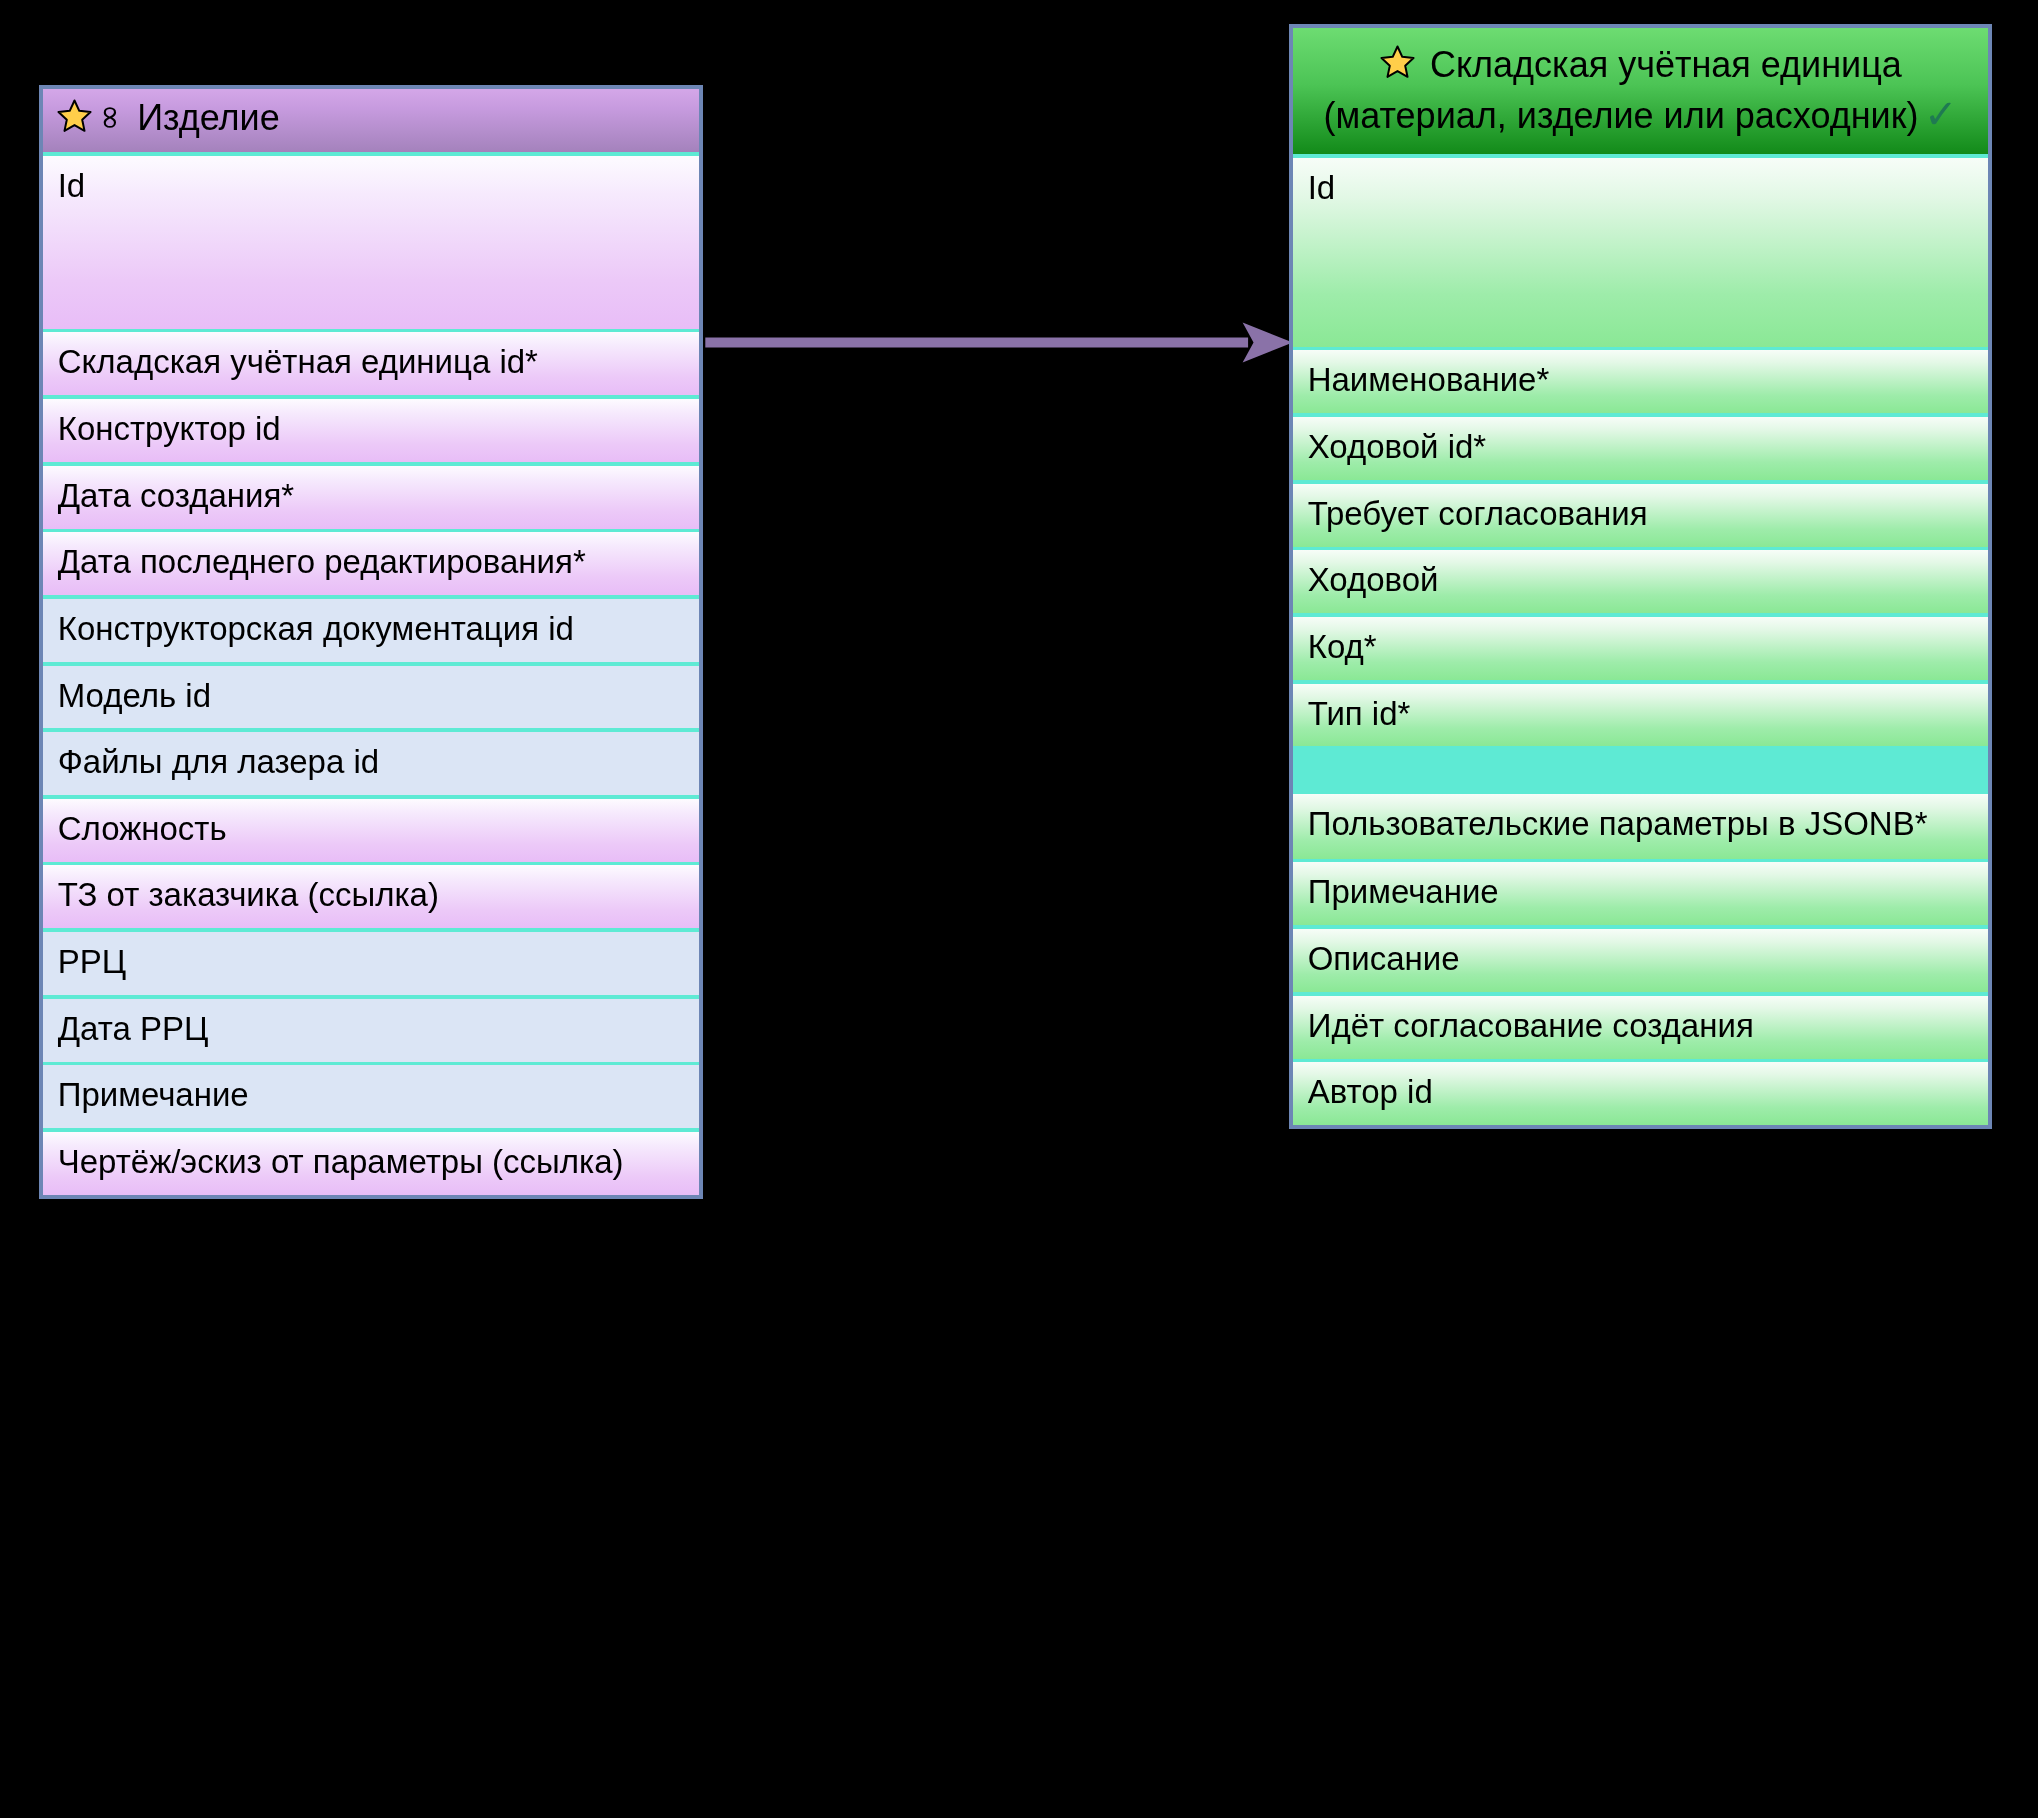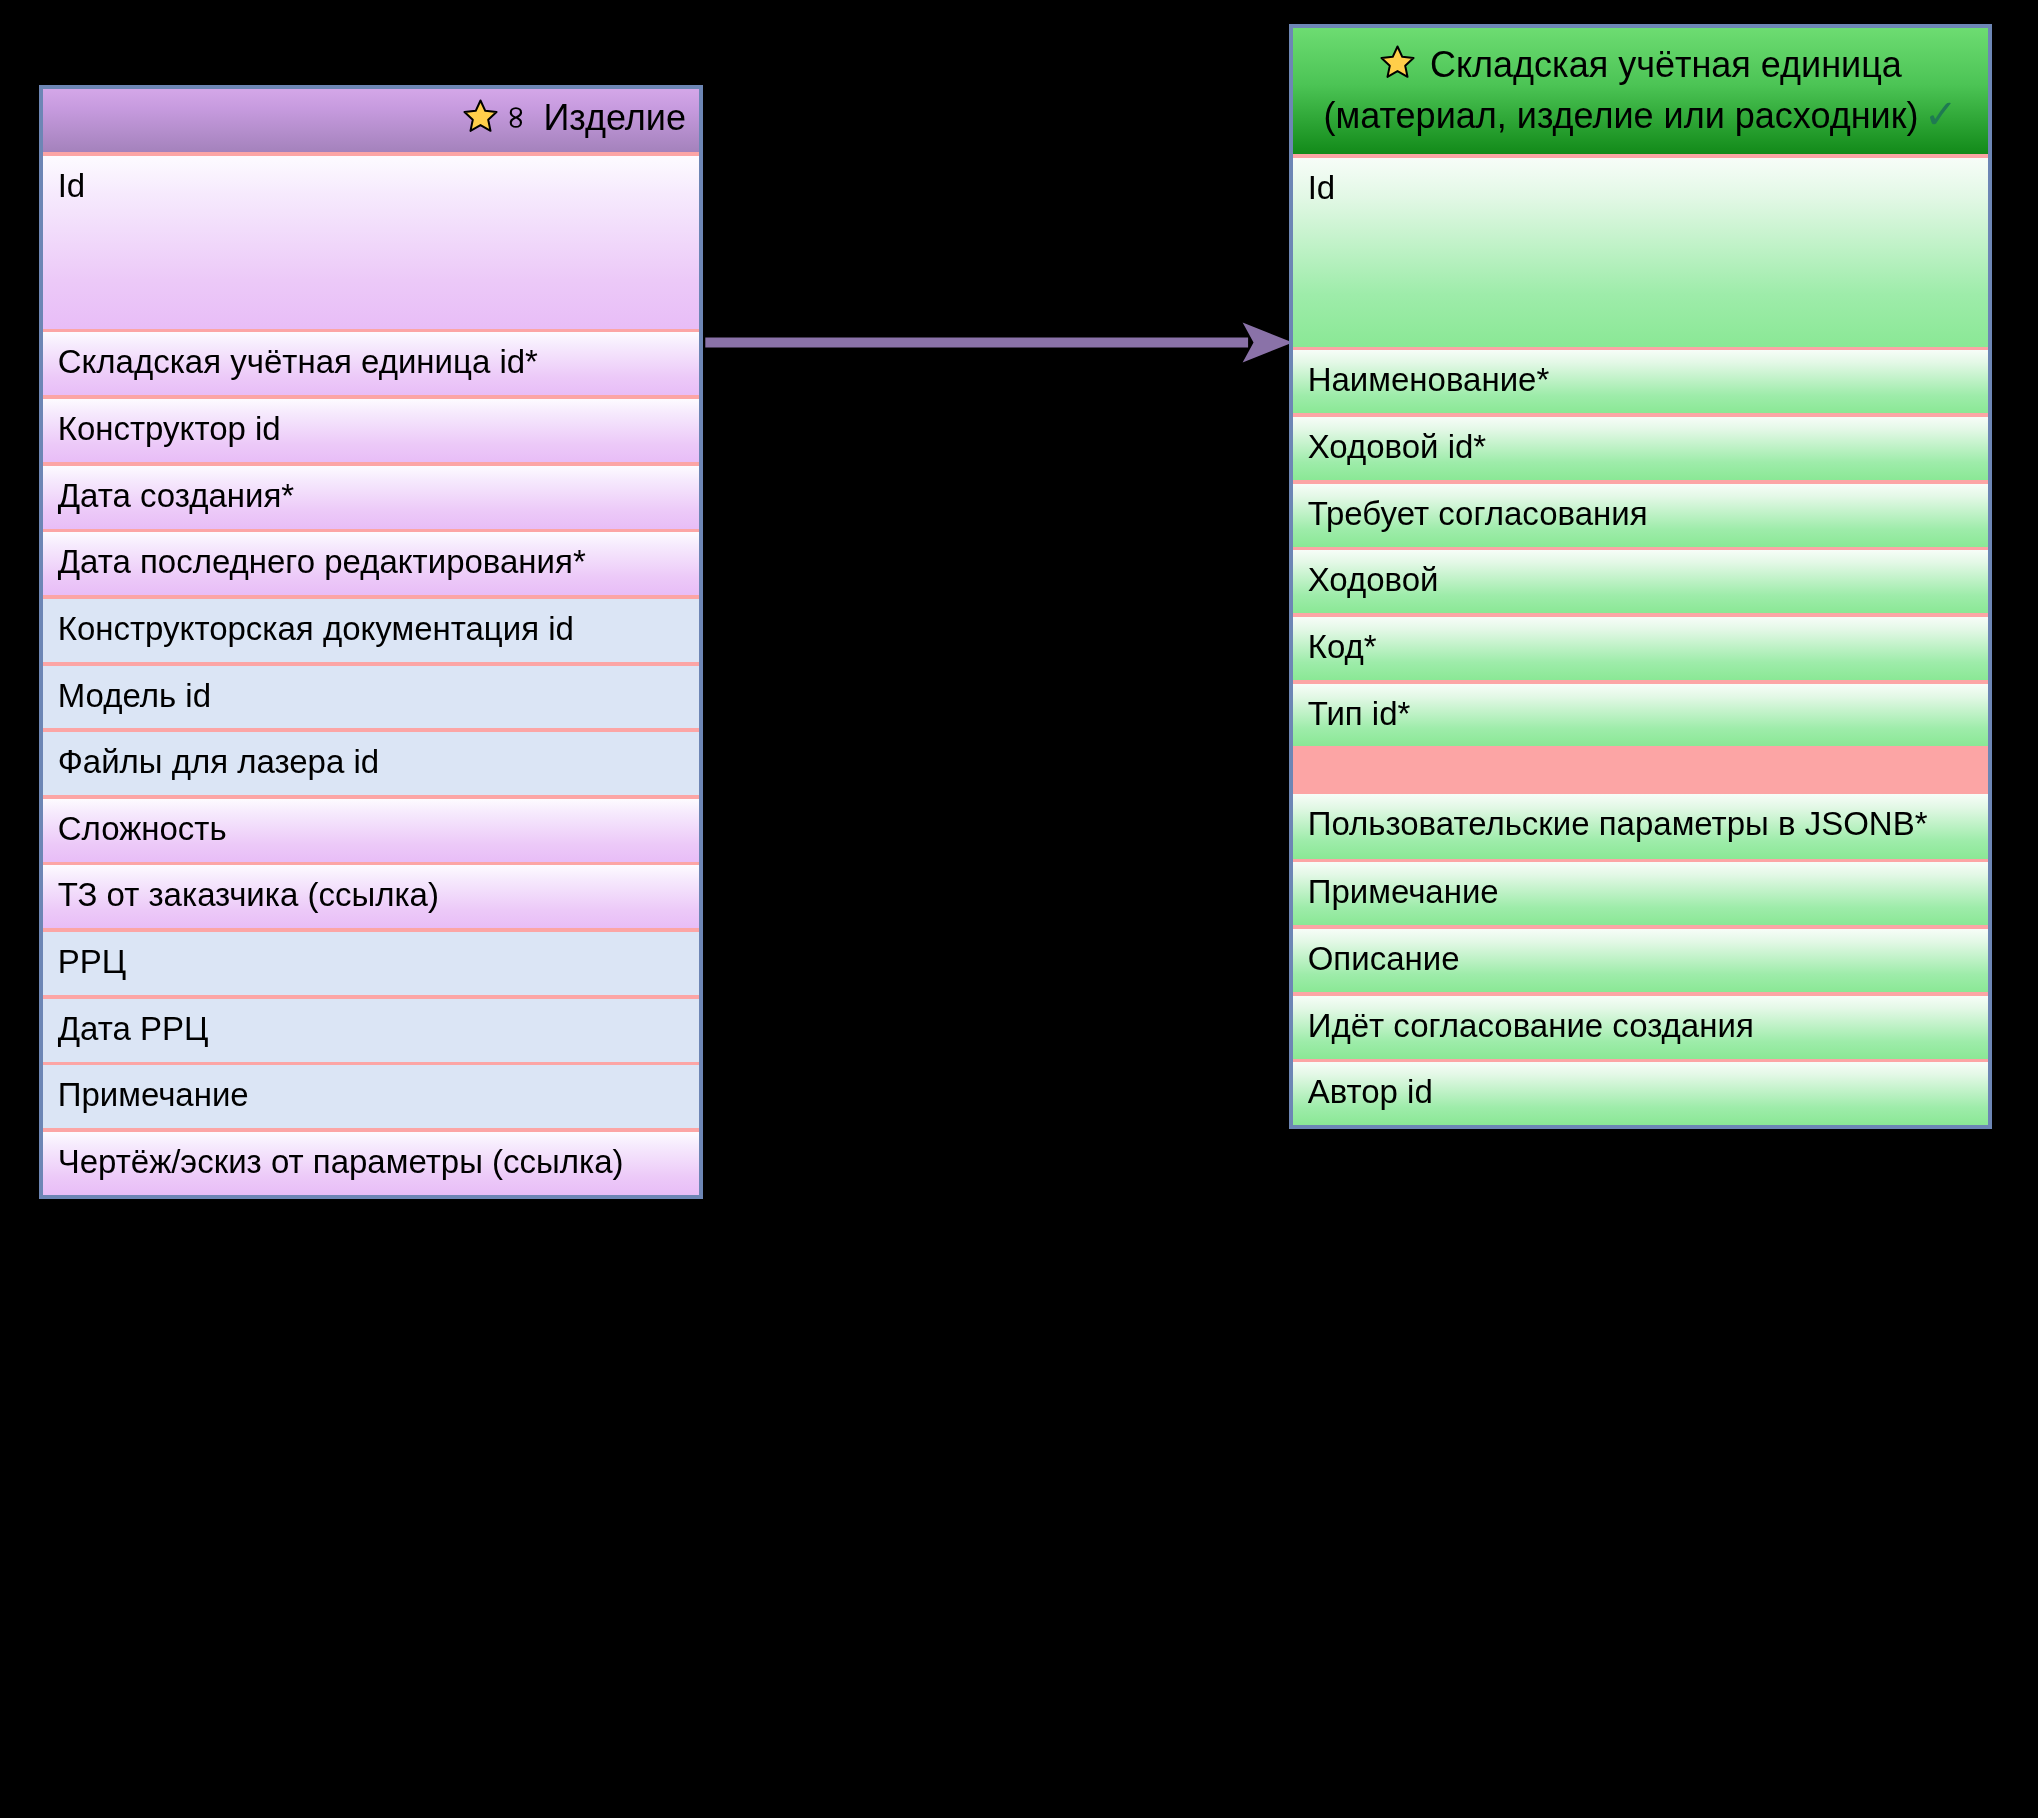--- a/index.html
+++ b/index.html
@@ -45,21 +45,21 @@
     left: 1289px;
     top: 24px;
     width: 703px;
   }
 
   
   .ent-header {
     box-sizing: border-box;
     display: flex;
     align-items: center;
-    justify-content: flex-end;
+    justify-content: flex-start;
     text-align: center;
     color: #000000;
     font-size: 36px;
     line-height: 1.18;
     padding: 5.5px 13px;
   }
 
   .header-purple {
     height: 63px;
     background: linear-gradient(to bottom, #d4a7e8 0%, #c79bdf 30%, #a482bc 100%);
@@ -97,21 +97,21 @@
     margin-left: 5.5px;
     font-family: "DejaVu Sans", sans-serif;
   }
 
   
   .rows {
     display: flex;
     flex-direction: column;
     gap: 3.7px;
     padding-top: 3.7px;
-    background: #fca5a5;
+    background: #5eead4;
   }
 
   .row {
     box-sizing: border-box;
     color: #000000;
     font-size: 33px;
     line-height: 1.18;
     padding: 11px 14.7px 13px 14.7px;
     display: flex;
     align-items: flex-start;

